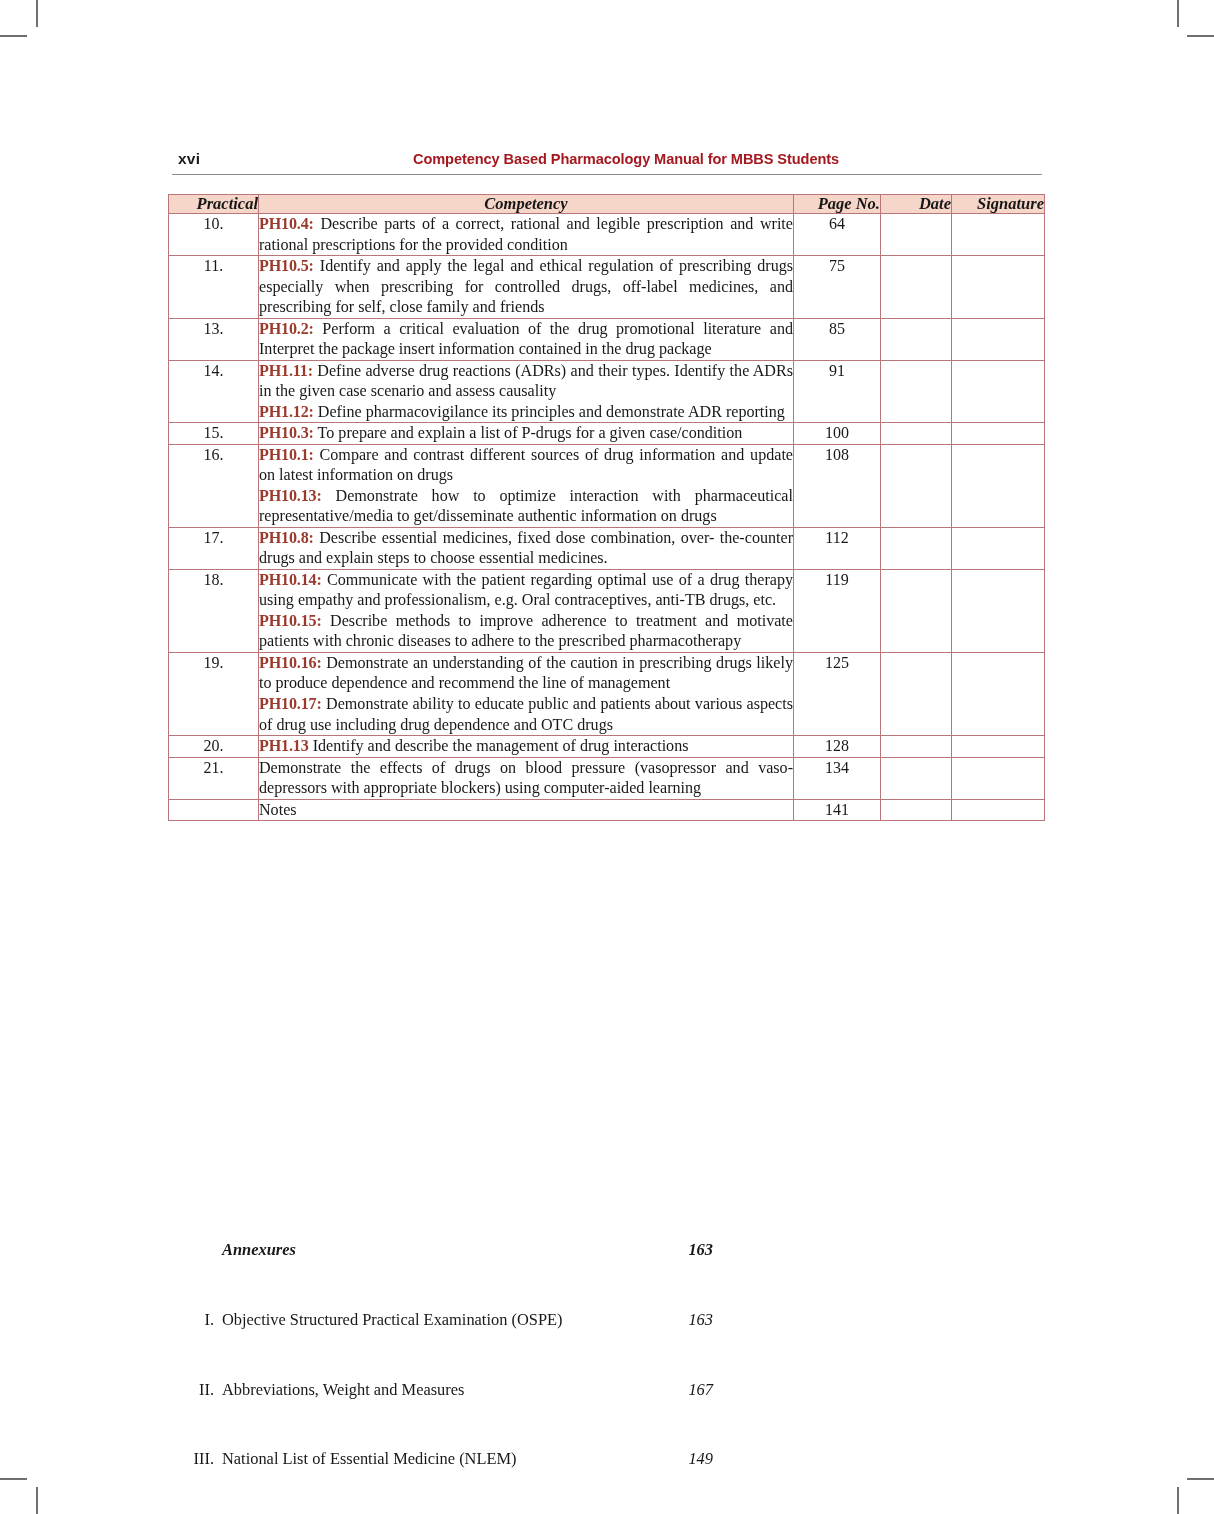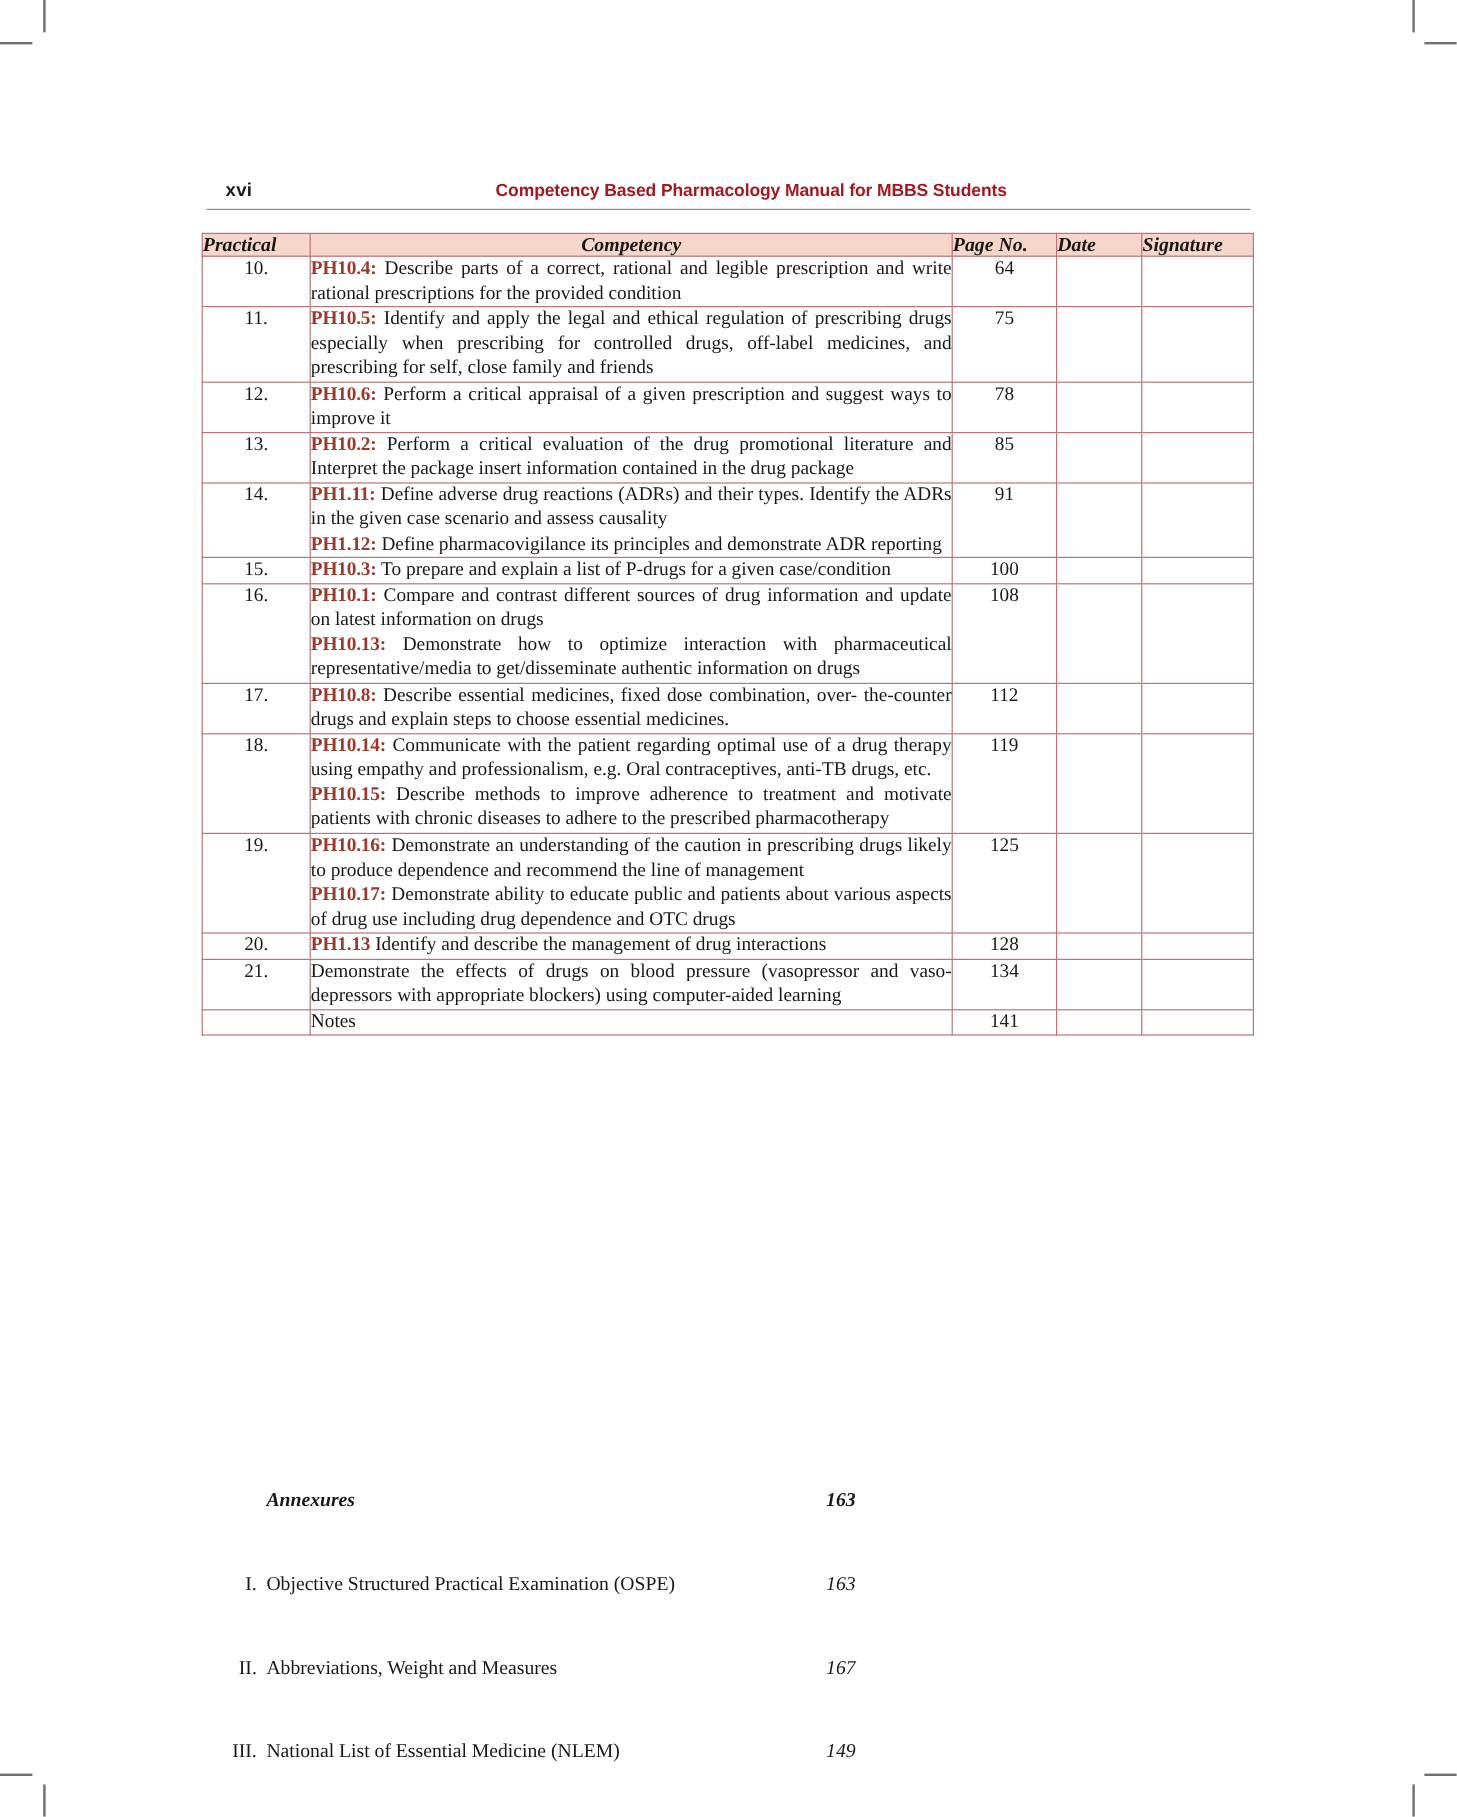--- a/index.html
+++ b/index.html
@@ -34,21 +34,21 @@
     top: 0;
     width: 876px;
   }
   .running-head {
     position: relative;
     height: 26px;
     margin-top: 150px;
   }
   .folio {
     position: absolute;
-    left: 20px;
+    left: 10px;
     top: 0;
     font-family: "Liberation Sans", "DejaVu Sans", sans-serif;
     font-weight: bold;
     font-size: 15.5px;
     color: #1b1b1b;
     letter-spacing: 0.2px;
   }
   .head-title {
     position: absolute;
     left: 0;
@@ -92,21 +92,21 @@
     padding: 0;
   }
 
   thead th {
     background: #f6d6c9;
     font-style: italic;
     font-weight: bold;
     font-size: 16.5px;
     color: #171717;
     padding: 6px 9px 7px 9px;
-    text-align: left;
+    text-align: right;
     line-height: 1.1;
   }
   thead th.th-left { text-align: center; }
 
   td.cell-num {
     text-align: center;
     font-size: 16px;
     padding: 7px 4px 9px 4px;
     line-height: 1.28;
     color: #181818;
@@ -217,29 +217,20 @@
         <td class="cell-page">64</td>
         <td class="cell-blank"></td>
         <td class="cell-blank"></td>
       </tr>
       <tr>
         <td class="cell-num">11.</td>
         <td class="cell-comp">
           <p><span class="code">PH10.5:</span><span> Identify and apply the legal and ethical regulation of prescribing drugs especially when prescribing for controlled drugs, off-label medicines, and prescribing for self, close family and friends</span></p>
         </td>
         <td class="cell-page">75</td>
-        <td class="cell-blank"></td>
-        <td class="cell-blank"></td>
-      </tr>
-      <tr>
-        <td class="cell-num">12.</td>
-        <td class="cell-comp">
-          <p><span class="code">PH10.6:</span><span> Perform a critical appraisal of a given prescription and suggest ways to improve it</span></p>
-        </td>
-        <td class="cell-page">78</td>
         <td class="cell-blank"></td>
         <td class="cell-blank"></td>
       </tr>
       <tr>
         <td class="cell-num">13.</td>
         <td class="cell-comp">
           <p><span class="code">PH10.2:</span><span> Perform a critical evaluation of the drug promotional literature and Interpret the package insert information contained in the drug package</span></p>
         </td>
         <td class="cell-page">85</td>
         <td class="cell-blank"></td>

